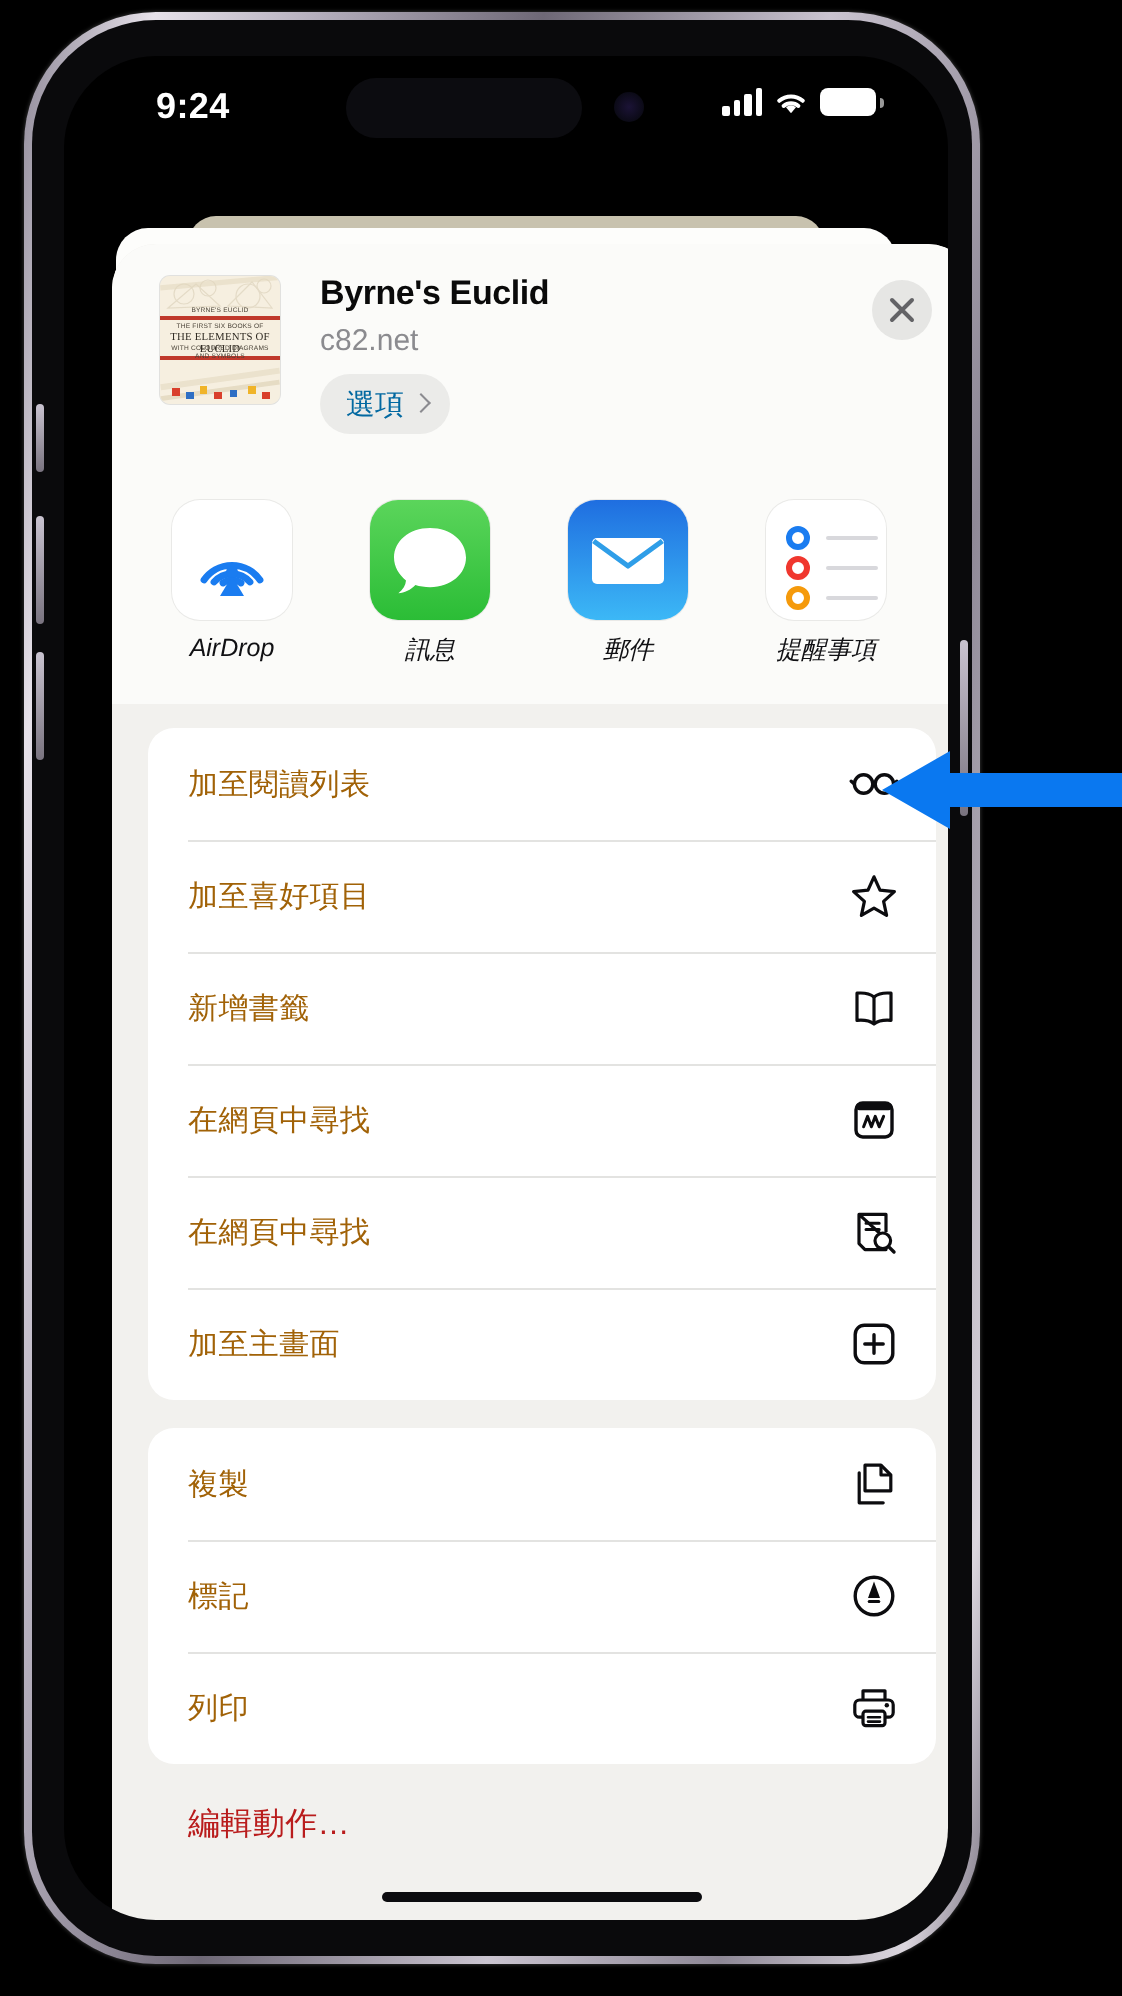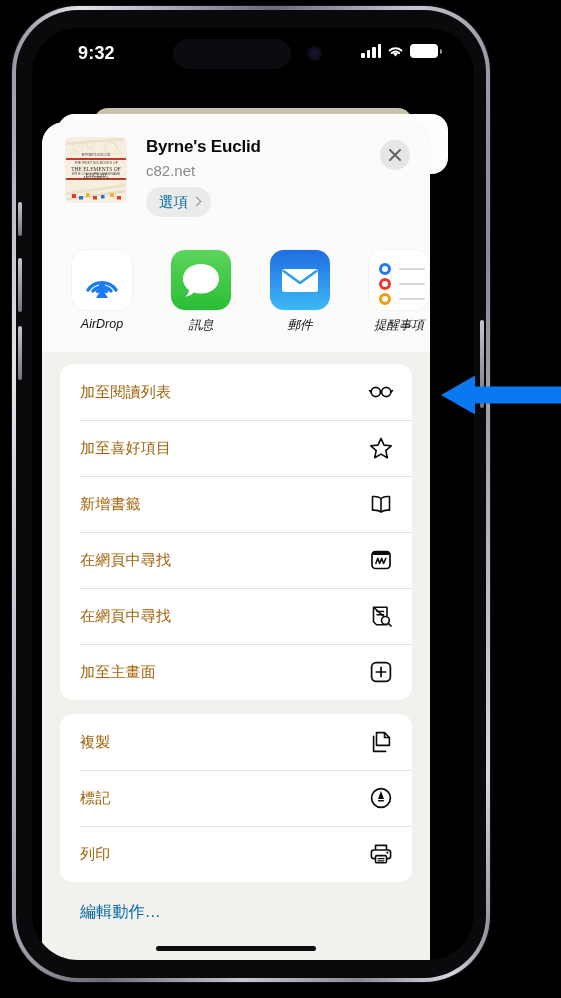--- a/index.html
+++ b/index.html
@@ -142,23 +142,23 @@
     left: 26px;
     top: 86px;
     width: 390px;
     height: 60px;
     border-radius: 16px;
     background: #fdfdfb;
   }
 
   .share-sheet {
     position: absolute;
-    left: 10px;
+    left: 24px;
     top: 94px;
-    width: 388px;
+    width: 430px;
     height: 838px;
     border-radius: 22px 22px 0 0;
     background: #f2f1ee;
     overflow: hidden;
     z-index: 3;
   }
 
   
   .sheet-header {
     position: relative;
@@ -324,21 +324,21 @@
     left: 20px; right: 0; top: 0;
     height: 0.6px;
     background: #e3e3e1;
   }
   .act-label { font-size: 15px; color: #a16207; letter-spacing: 0.2px; }
   .act-icon { width: 26px; height: 26px; display: flex; align-items: center; justify-content: center; }
 
   .edit-actions {
     padding: 6px 0 0 20px;
     font-size: 16px;
-    color: #0369a1;
+    color: #b91c1c;
     letter-spacing: 0.2px;
     cursor: pointer;
   }
 
   .home-indicator {
     position: absolute;
     left: 50%;
     transform: translateX(-50%);
     bottom: 9px;
     width: 160px;
@@ -366,21 +366,21 @@
   <div class="phone-frame">
     <div class="phone-frame-inner"></div>
     <div class="btn-side btn-power"></div>
     <div class="btn-side btn-action"></div>
     <div class="btn-side btn-vol-up"></div>
     <div class="btn-side btn-vol-dn"></div>
 
     <div class="phone-screen">
 
       <div class="statusbar">
-        <div class="sb-time">9:32</div>
+        <div class="sb-time">9:24</div>
         <div class="dynamic-island"></div>
         <div class="face-dot"></div>
         <div class="sb-right">
           <span class="sig">
               <i></i>
               <i></i>
               <i></i>
               <i></i>
             </span>
           <svg width="17" height="13" viewBox="0 0 17 13">

